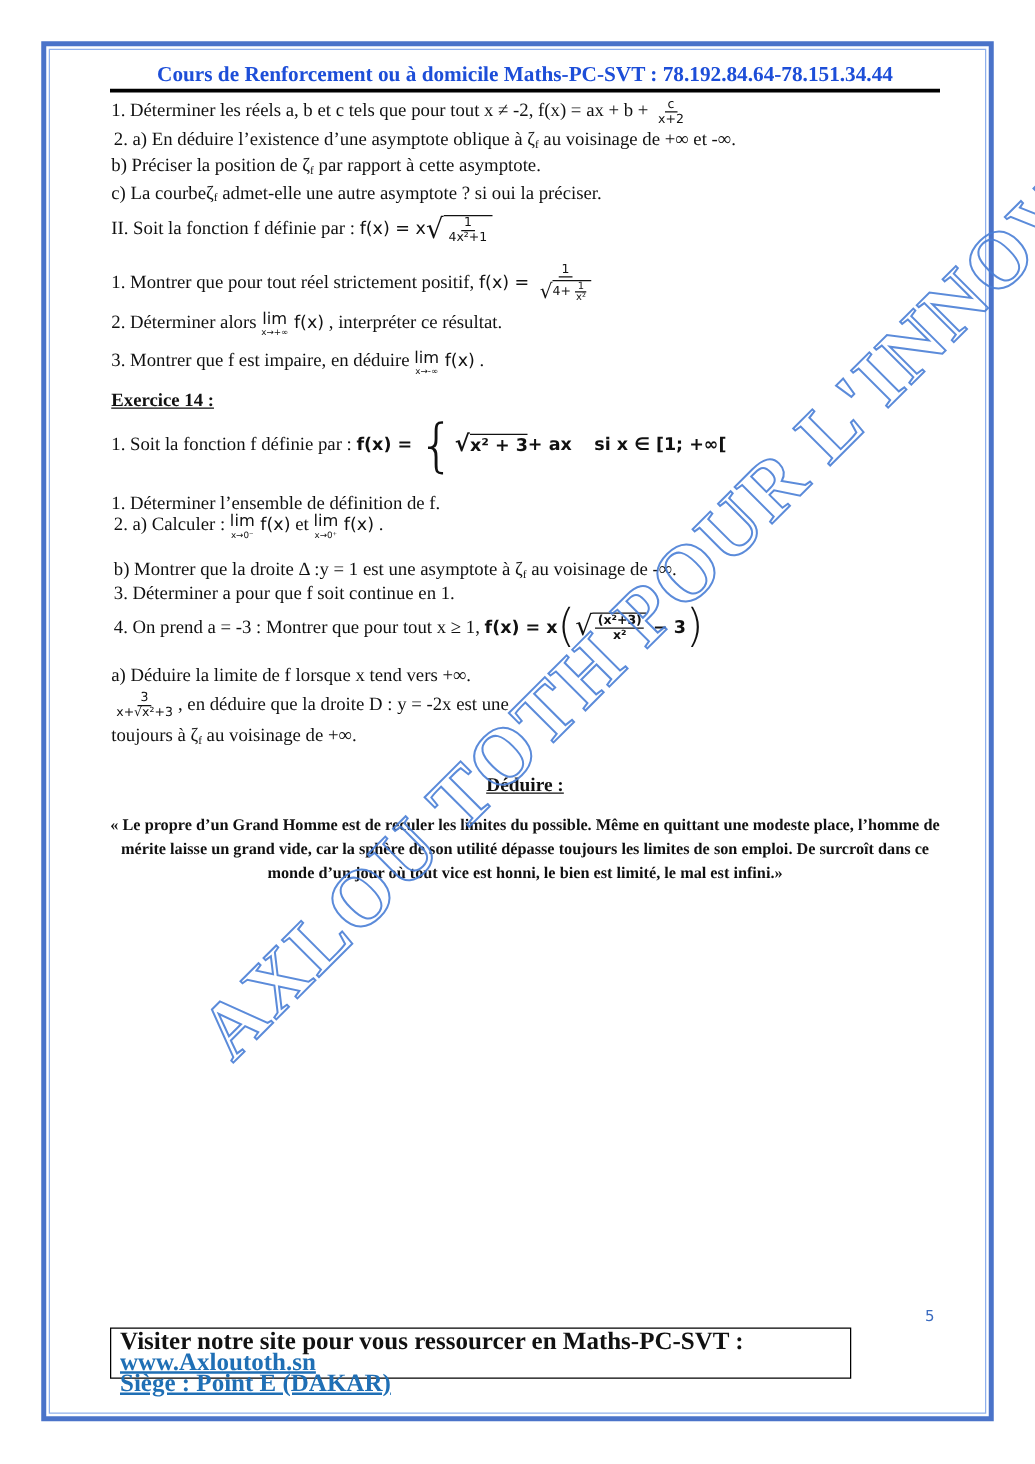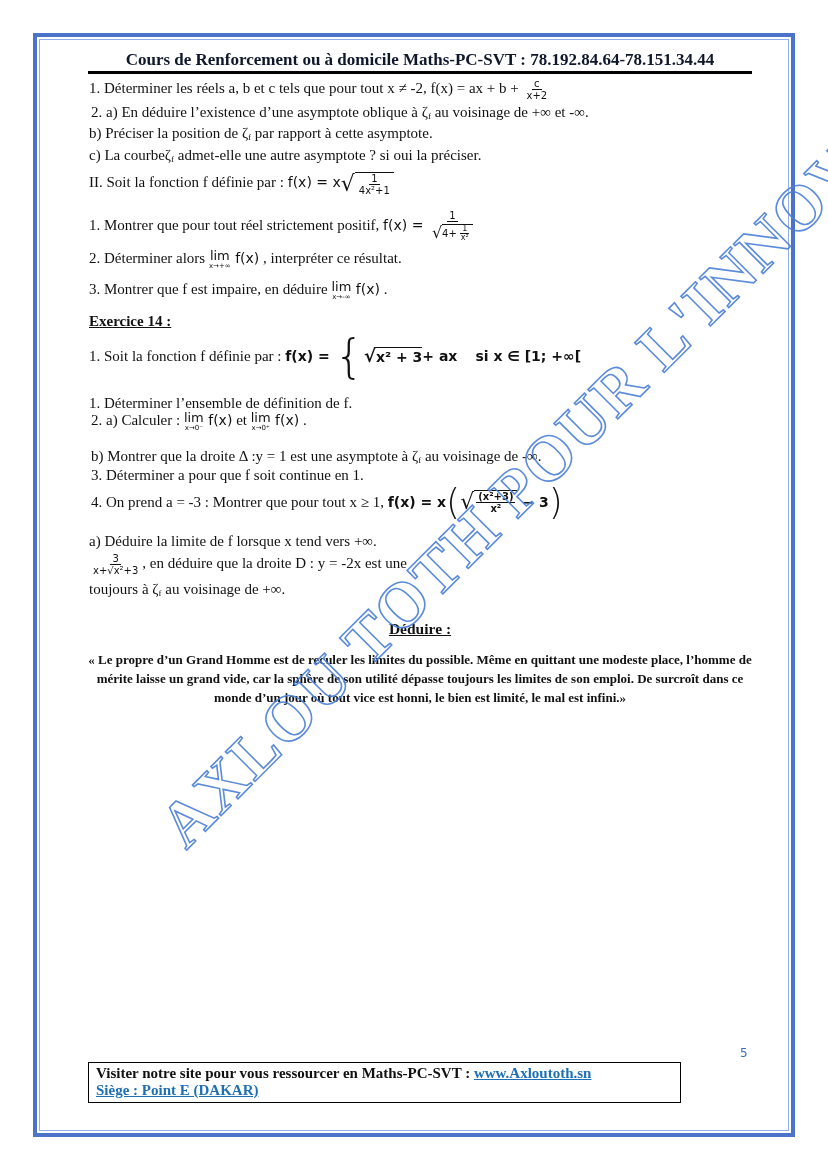--- a/index.html
+++ b/index.html
@@ -3,21 +3,21 @@
 <meta charset="utf-8">
 <style>
   html, body { margin: 0; padding: 0; background: #ffffff; }
   body { width: 828px; height: 1171px; position: relative; overflow: hidden;
          font-family: "Liberation Serif", "DejaVu Serif", serif; color: #111; }
   .frame-outer { position: absolute; left: 33px; top: 33px; width: 762px; height: 1104px;
                  border: 4px solid #4a73c9; box-sizing: border-box; }
   .frame-inner { position: absolute; left: 39px; top: 39px; width: 750px; height: 1092px;
                  border: 1px solid #8fb0ec; box-sizing: border-box; }
   .header { position: absolute; left: 88px; top: 50px; width: 664px; text-align: center;
-            font-weight: bold; font-size: 17px; color: #0f172a; }
+            font-weight: bold; font-size: 17px; color: #1d4ed8; }
   .header-rule { position: absolute; left: 88px; top: 71px; width: 664px; height: 3px; background: #000; }
   .line { position: absolute; left: 89px; font-size: 15px; white-space: nowrap; line-height: 18px; }
   .bold { font-weight: bold; }
   .frac { display: inline-flex; flex-direction: column; align-items: center; vertical-align: middle;
           font-family: "DejaVu Sans", sans-serif; font-size: 10px; line-height: 11px; margin: 0 2px; }
   .frac .num { border-bottom: 1px solid #111; padding: 0 2px; }
   .frac .den { padding: 0 2px; }
   .sqrt { display: inline-flex; align-items: center; vertical-align: middle; }
   .sqrt .rad { font-size: 22px; font-family: "DejaVu Sans", sans-serif; line-height: 22px; }
   .sqrt .body { border-top: 1px solid #111; display: inline-flex; align-items: center; }
@@ -31,21 +31,21 @@
   .brace { font-size: 46px; font-family: "DejaVu Sans", sans-serif; font-weight: 200; line-height: 46px; vertical-align: middle; }
   .piece { display: inline-flex; flex-direction: column; vertical-align: middle; font-family: "DejaVu Sans", sans-serif; font-size: 14px; }
   .piece-row { display: flex; align-items: center; height: 24px; }
   .quote { position: absolute; left: 88px; top: 650px; width: 664px; text-align: center;
            font-weight: bold; font-size: 13px; line-height: 19px; }
   .pensee { position: absolute; left: 88px; top: 620px; width: 664px; text-align: center;
             font-weight: bold; font-size: 15.5px; }
   .pensee span { text-decoration: underline; }
   .footer-box { position: absolute; left: 88px; top: 1062px; width: 593px; height: 41px;
                 border: 1.5px solid #000; box-sizing: border-box; padding: 2px 7px;
-                font-weight: bold; font-size: 15px; line-height: 17px; }
+                font-weight: bold; font-size: 20px; line-height: 17px; }
   .footer-box a { color: #1f6fb5; text-decoration: underline; }
   .page-num { position: absolute; left: 740px; top: 1046px; font-family: "DejaVu Sans", sans-serif;
               font-size: 12px; color: #3b6bbf; }
   .watermark { position: absolute; left: 60px; top: 530px; width: 760px; text-align: center;
                transform: rotate(-45deg); transform-origin: center;
                font-family: "Liberation Serif", serif; font-size: 64px; font-weight: bold;
                color: transparent; -webkit-text-stroke: 1.6px #4a7fd6; letter-spacing: 2px;
                white-space: nowrap; pointer-events: none; opacity: 0.9; }
 </style>
 </head>

